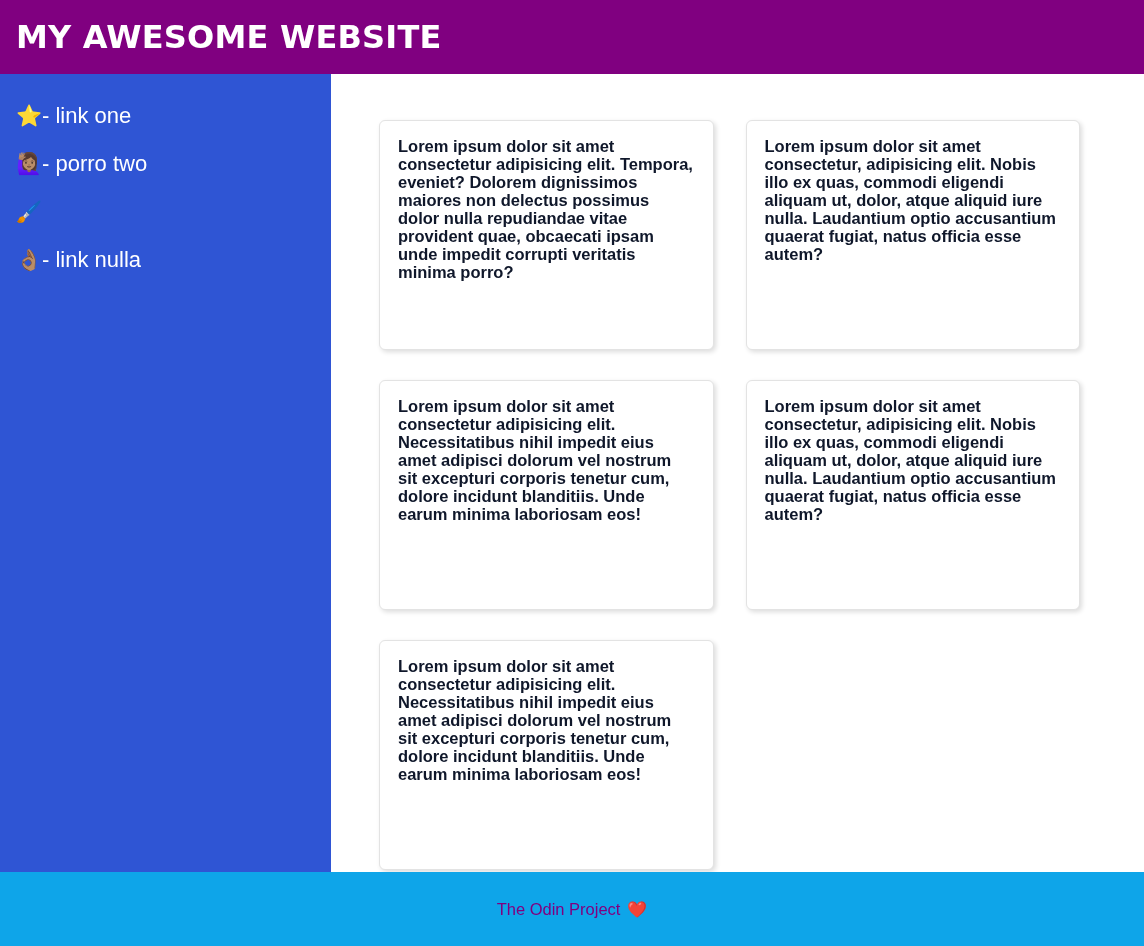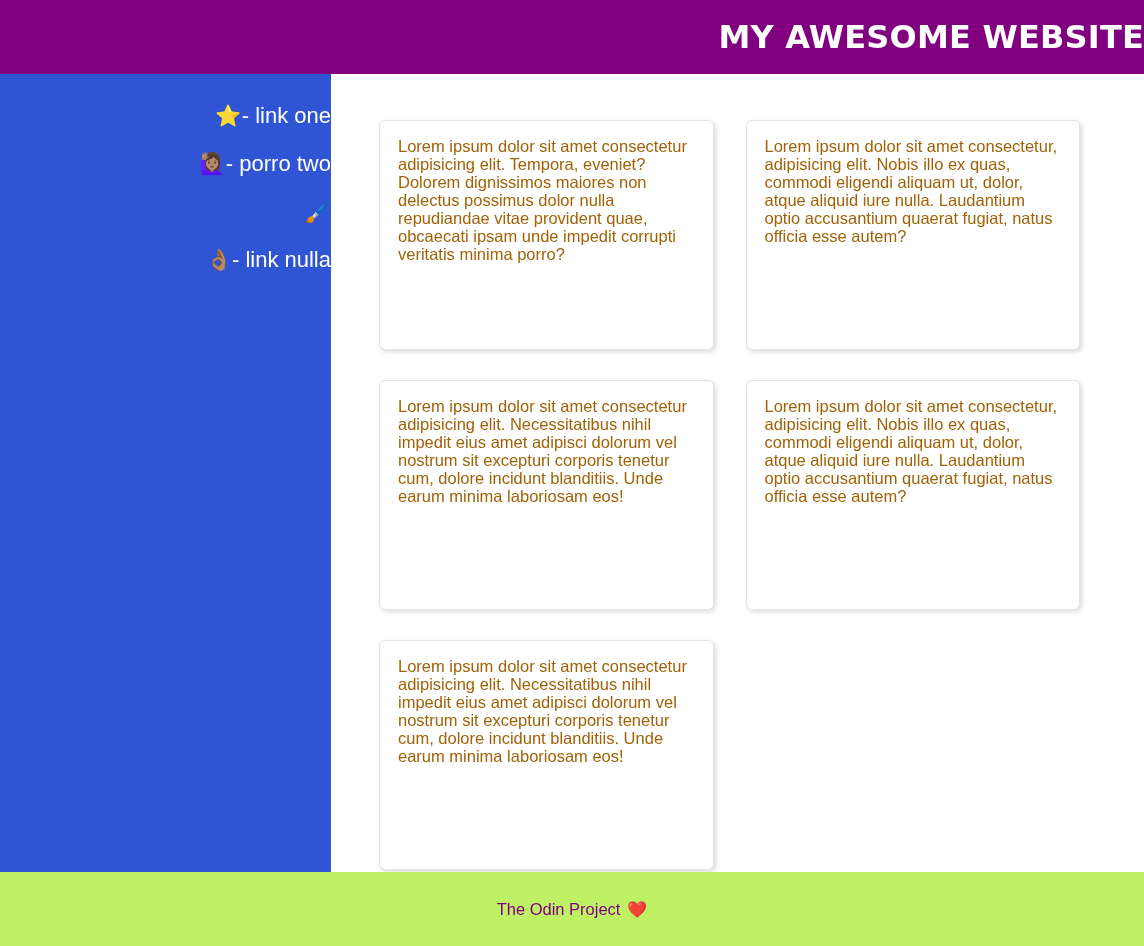--- a/index.html
+++ b/index.html
@@ -1,15 +1,15 @@
 <!DOCTYPE html>
 <html><head>
 <meta charset="utf-8">
 <style>
-  * { box-sizing: border-box; justify-content: flex-end; }
+  * { box-sizing: border-box; }
   html, body {
     margin: 0;
     padding: 0;
     background: #ffffff;
     font-family: "Liberation Sans", sans-serif;
   }
   body {
     width: 1144px;
     height: 946px;
     overflow: hidden;
@@ -97,25 +97,26 @@
     border-radius: 6px;
     box-shadow: 2px 2px 5px rgba(0,0,0,0.14);
     padding: 16px 18px;
     height: 230px;
     overflow: hidden;
   }
   .card p {
     margin: 0;
     font-size: 16.5px;
     line-height: 18px;
-    color: #a16207;
+    color: #0f172a;
+    font-weight: bold;
   }
   
   .footer {
-    background: #bef264;
+    background: #0ea5e9;
     height: 74px;
     min-height: 74px;
     display: flex;
     align-items: center;
     justify-content: center;
     gap: 7px;
   }
   .footer-text {
     color: #800080;
     font-size: 16.5px;

